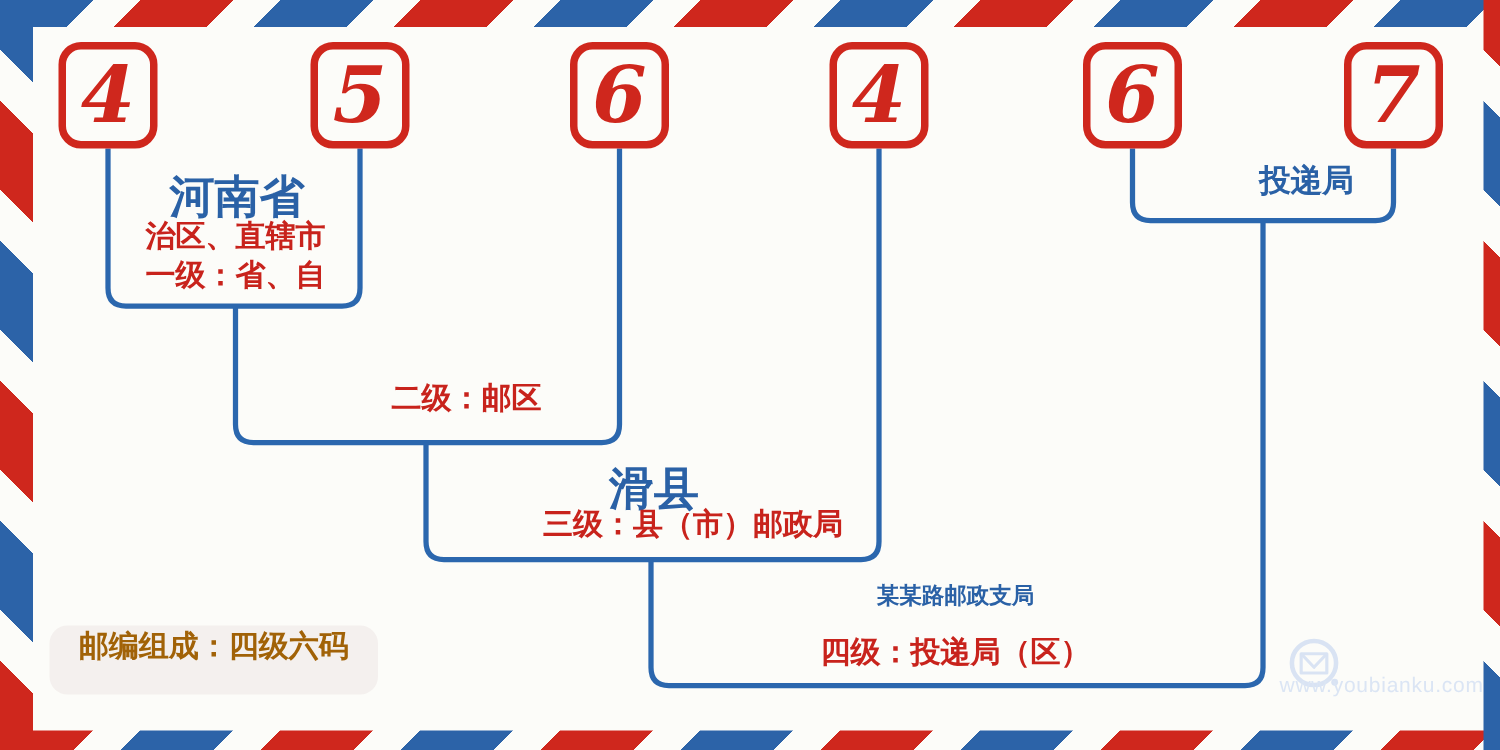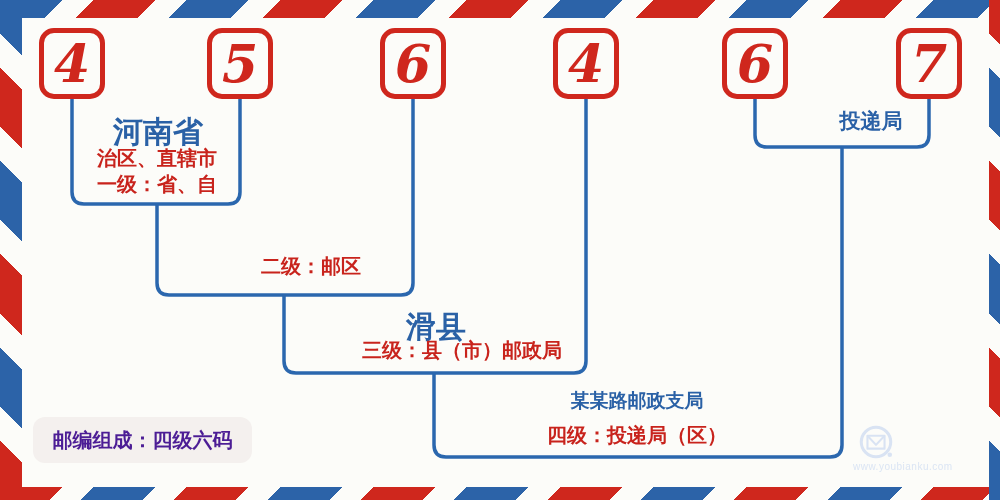--- a/index.html
+++ b/index.html
@@ -38,36 +38,36 @@
        text-align:center;font-weight:bold;line-height:1.25;}
   .blue{color:#2a61a6;}
   .red{color:#c8231c;}
   .name{font-size:30px;}
   .desc{font-size:20px;}
   .lbl-henan{left:158px;top:113px;}
   .lbl-henan-desc{left:157px;top:145px;line-height:26px;}
   .lbl-level2{left:287px;top:254px;margin-left:24px;}
   .lbl-hua{left:436px;top:308px;}
   .lbl-level3{left:438px;top:338px;margin-left:24px;}
-  .lbl-branch{left:637px;top:389px;font-size:19px;}
+  .lbl-branch{left:637px;top:389px;font-size:15px;}
   .lbl-level4{left:637px;top:423px;}
   .lbl-delivery{left:843px;top:108px;font-size:21px;margin-left:28px;}
   
   .badge{
     position:absolute;left:33px;top:417px;width:219px;height:46px;
     background:#f4f0ee;border-radius:12px;
-    display:flex;align-items:center;justify-content:center;
-    color:#4c1d95;font-size:20px;font-weight:bold;
+    display:flex;justify-content:center;
+    color:#a16207;font-size:20px;font-weight:bold;
   }
   
   .watermark{position:absolute;left:852px;top:420px;width:140px;height:60px;cursor:pointer;}
   .wm-icon{position:absolute;left:5px;top:3px;}
   .wm-brand{position:absolute;left:46px;top:7px;font-size:26px;font-weight:bold;
     color:#d9e3f3;letter-spacing:7px;white-space:nowrap;}
-  .wm-url{position:absolute;left:1px;top:41px;font-size:10px;color:#dbe5f4;
+  .wm-url{position:absolute;left:1px;top:28px;font-size:14px;color:#dbe5f4;
     letter-spacing:0.5px;white-space:nowrap;}
 </style>
 </head>
 <body>
 
 <div class="stage">
 
   <div class="stripe top"></div>
   <div class="stripe bottom"></div>
   <div class="stripe left"></div>

